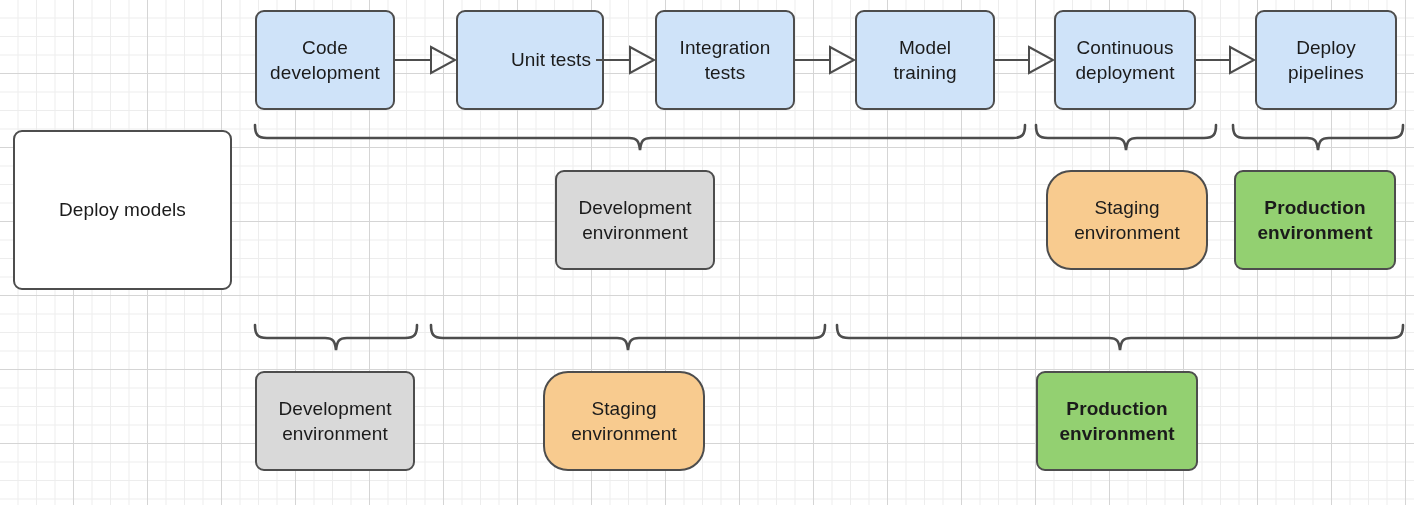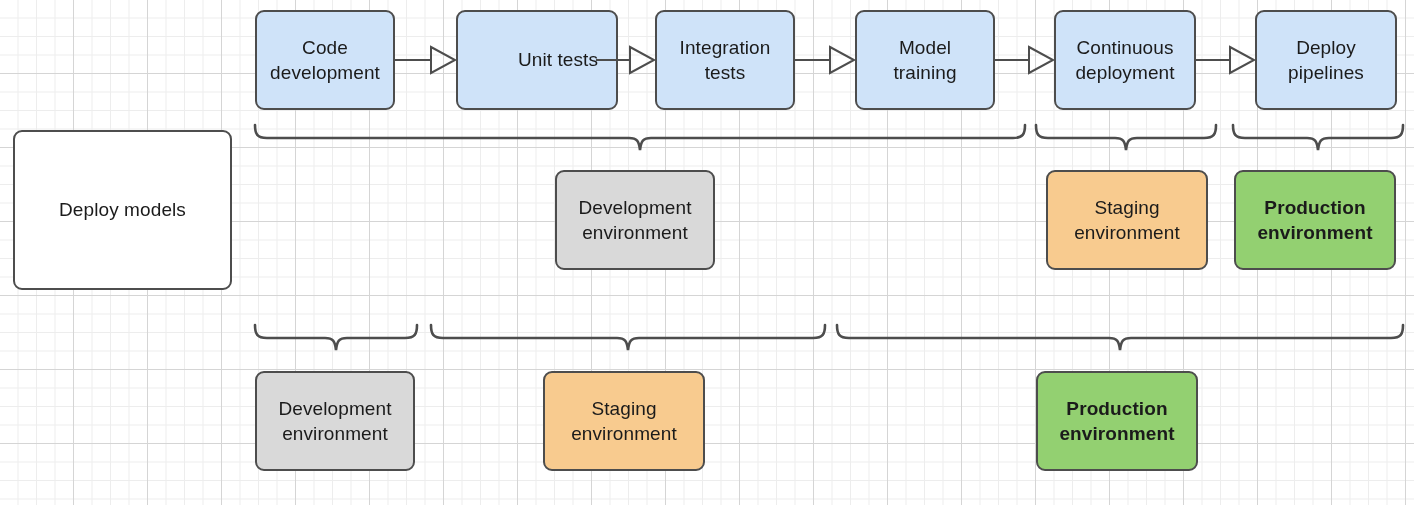--- a/index.html
+++ b/index.html
@@ -43,42 +43,42 @@
     color: #1b1b1b;
     font-size: 19px;
     line-height: 1.32;
     letter-spacing: 0.1px;
     padding: 2px 6px;
     white-space: pre-line;
   }
   .node.blue   { background: #cfe3f9; }
   .node.white  { background: #ffffff; text-align: right; }
   .node.gray   { background: #d9d9d9; }
-  .node.orange { background: #f8cb8f; }
+  .node.orange { background: #f8cb8f; border-radius: 25px; }
   .node.green  { background: #93d071; font-weight: bold; }
 
   
   .arrow { position: absolute; }
   .arrow svg { display: block; overflow: visible; }
 
   
   .brace { position: absolute; }
   .brace svg { display: block; overflow: visible; }
 
   .lane-label { font-size: 19px; }
 </style>
 </head>
 <body>
 
 <div id="canvas">
 
   <div class="node blue" style="left:255px; top:10px; width:140px; height:100px;">Code
 development</div>
 
-  <div class="node blue" style="left:456px; top:10px; width:162px; height:100px;padding-left:48px;">Unit tests</div>
+  <div class="node blue" style="left:456px; top:10px; width:148px; height:100px;padding-left:48px;">Unit tests</div>
 
   <div class="node blue" style="left:655px; top:10px; width:140px; height:100px;">Integration
 tests</div>
 
   <div class="node blue" style="left:855px; top:10px; width:140px; height:100px;">Model
 training</div>
 
   <div class="node blue" style="left:1054px; top:10px; width:142px; height:100px;">Continuous
 deployment</div>
 

